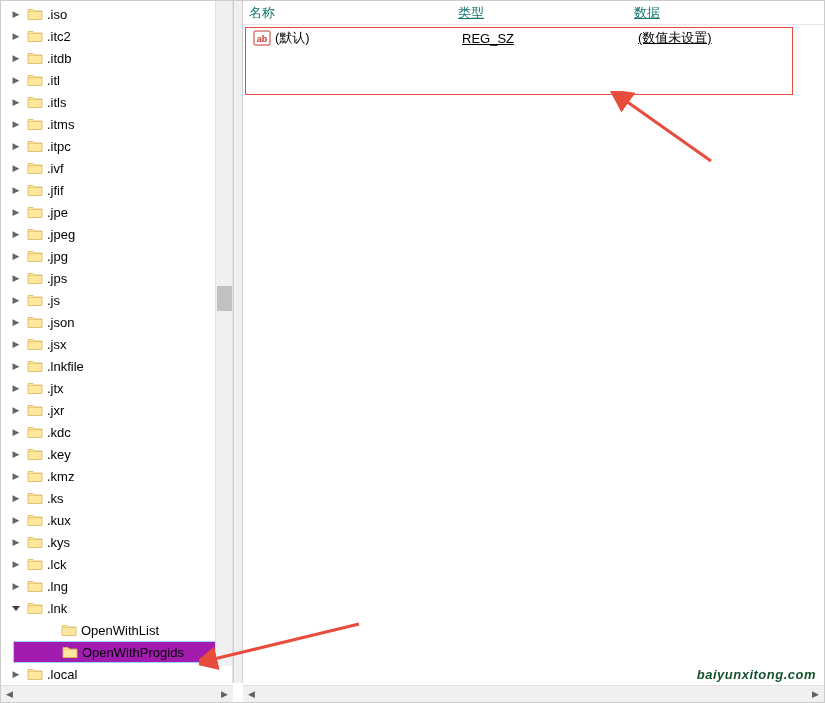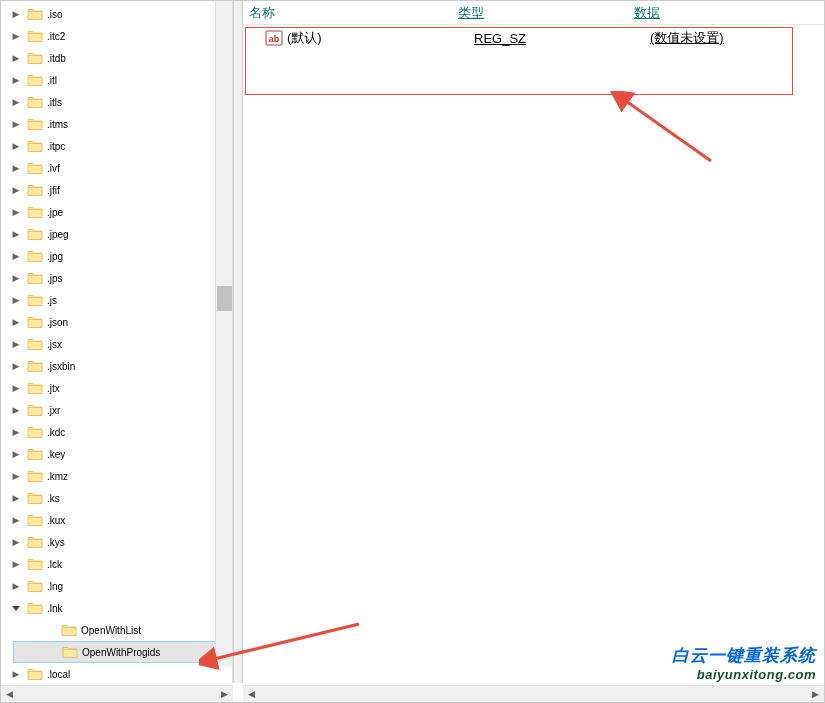--- a/index.html
+++ b/index.html
@@ -32,21 +32,21 @@
       display: flex;
       align-items: center;
       height: 22px;
       padding-left: 8px;
       white-space: nowrap;
       cursor: pointer;
     }
     .tree-item.level-0 { padding-left: 8px; }
     .tree-item.level-1 { padding-left: 30px; margin-left: 12px; }
     .tree-item.selected {
-      background: #e5e5e5;
+      background: #a21caf;
       border: 1px solid #99d1ff;
       height: 22px;
     }
     .expander {
       width: 14px;
       height: 14px;
       display: inline-flex;
       align-items: center;
       justify-content: center;
       margin-right: 4px;
@@ -58,21 +58,21 @@
     .expander.none { visibility: hidden; }
     .folder-icon {
       width: 16px;
       height: 14px;
       margin-right: 4px;
       flex-shrink: 0;
     }
     .folder-icon svg { display: block; }
     .tree-label {
       color: #000;
-      font-size: 10px;
+      font-size: 13px;
     }
     .splitter {
       width: 10px;
       background: #f0f0f0;
       border-left: 1px solid #d0d0d0;
       border-right: 1px solid #d0d0d0;
       cursor: col-resize;
       position: relative;
     }
     .details-panel {
@@ -87,21 +87,21 @@
       border-bottom: 1px solid #e8e8e8;
       align-items: center;
       font-size: 13px;
       color: #0f766e;
     }
     .col-name { width: 215px; padding-left: 6px; }
     .col-type { width: 176px; text-decoration: underline; }
     .col-data { flex: 1; text-decoration: underline; }
     .value-list {
       position: relative;
-      padding: 2px 16px;
+      padding: 2px 4px;
     }
     .value-row {
       display: flex;
       align-items: center;
       height: 22px;
       font-size: 13px;
       cursor: pointer;
     }
     .value-row .col-name { display: flex; align-items: center; }
     .value-icon {
@@ -349,21 +349,21 @@
           <span class="tree-label">.jsx</span>
         </div>
         <div class="tree-item level-0">
           <span class="expander collapsed">▶</span>
           <span class="folder-icon">
             <svg viewBox="0 0 16 14">
               <path d="M1 2.5 L6 2.5 L7.5 4 L15 4 L15 12.5 L1 12.5 Z" fill="#ffe79e" stroke="#d9b85c" stroke-width="0.8"></path>
               <path d="M1 4.5 L15 4.5" stroke="#d9b85c" stroke-width="0.6"></path>
             </svg>
           </span>
-          <span class="tree-label">.jsxbin</span>
+          <span class="tree-label">.lnkfile</span>
         </div>
         <div class="tree-item level-0">
           <span class="expander collapsed">▶</span>
           <span class="folder-icon">
             <svg viewBox="0 0 16 14">
               <path d="M1 2.5 L6 2.5 L7.5 4 L15 4 L15 12.5 L1 12.5 Z" fill="#ffe79e" stroke="#d9b85c" stroke-width="0.8"></path>
               <path d="M1 4.5 L15 4.5" stroke="#d9b85c" stroke-width="0.6"></path>
             </svg>
           </span>
           <span class="tree-label">.jtx</span>
@@ -555,15 +555,14 @@
 <svg class="arrow-svg" style="left:198px; top:620px;" width="170" height="50">
   <defs>
       <marker id="ah2" markerWidth="8" markerHeight="8" refX="1" refY="4" orient="auto">
         <polygon points="0 0, 8 4, 0 8" fill="#e74c3c"></polygon>
       </marker>
     </defs>
   <line x1="160" y1="3" x2="15" y2="38" stroke="#e74c3c" stroke-width="3" marker-end="url(#ah2)"></line>
 </svg>
 
 <div class="watermark">
-  <div class="line1">白云一键重装系统</div>
   <div class="line2">baiyunxitong.com</div>
 </div>
 
 </body></html>

